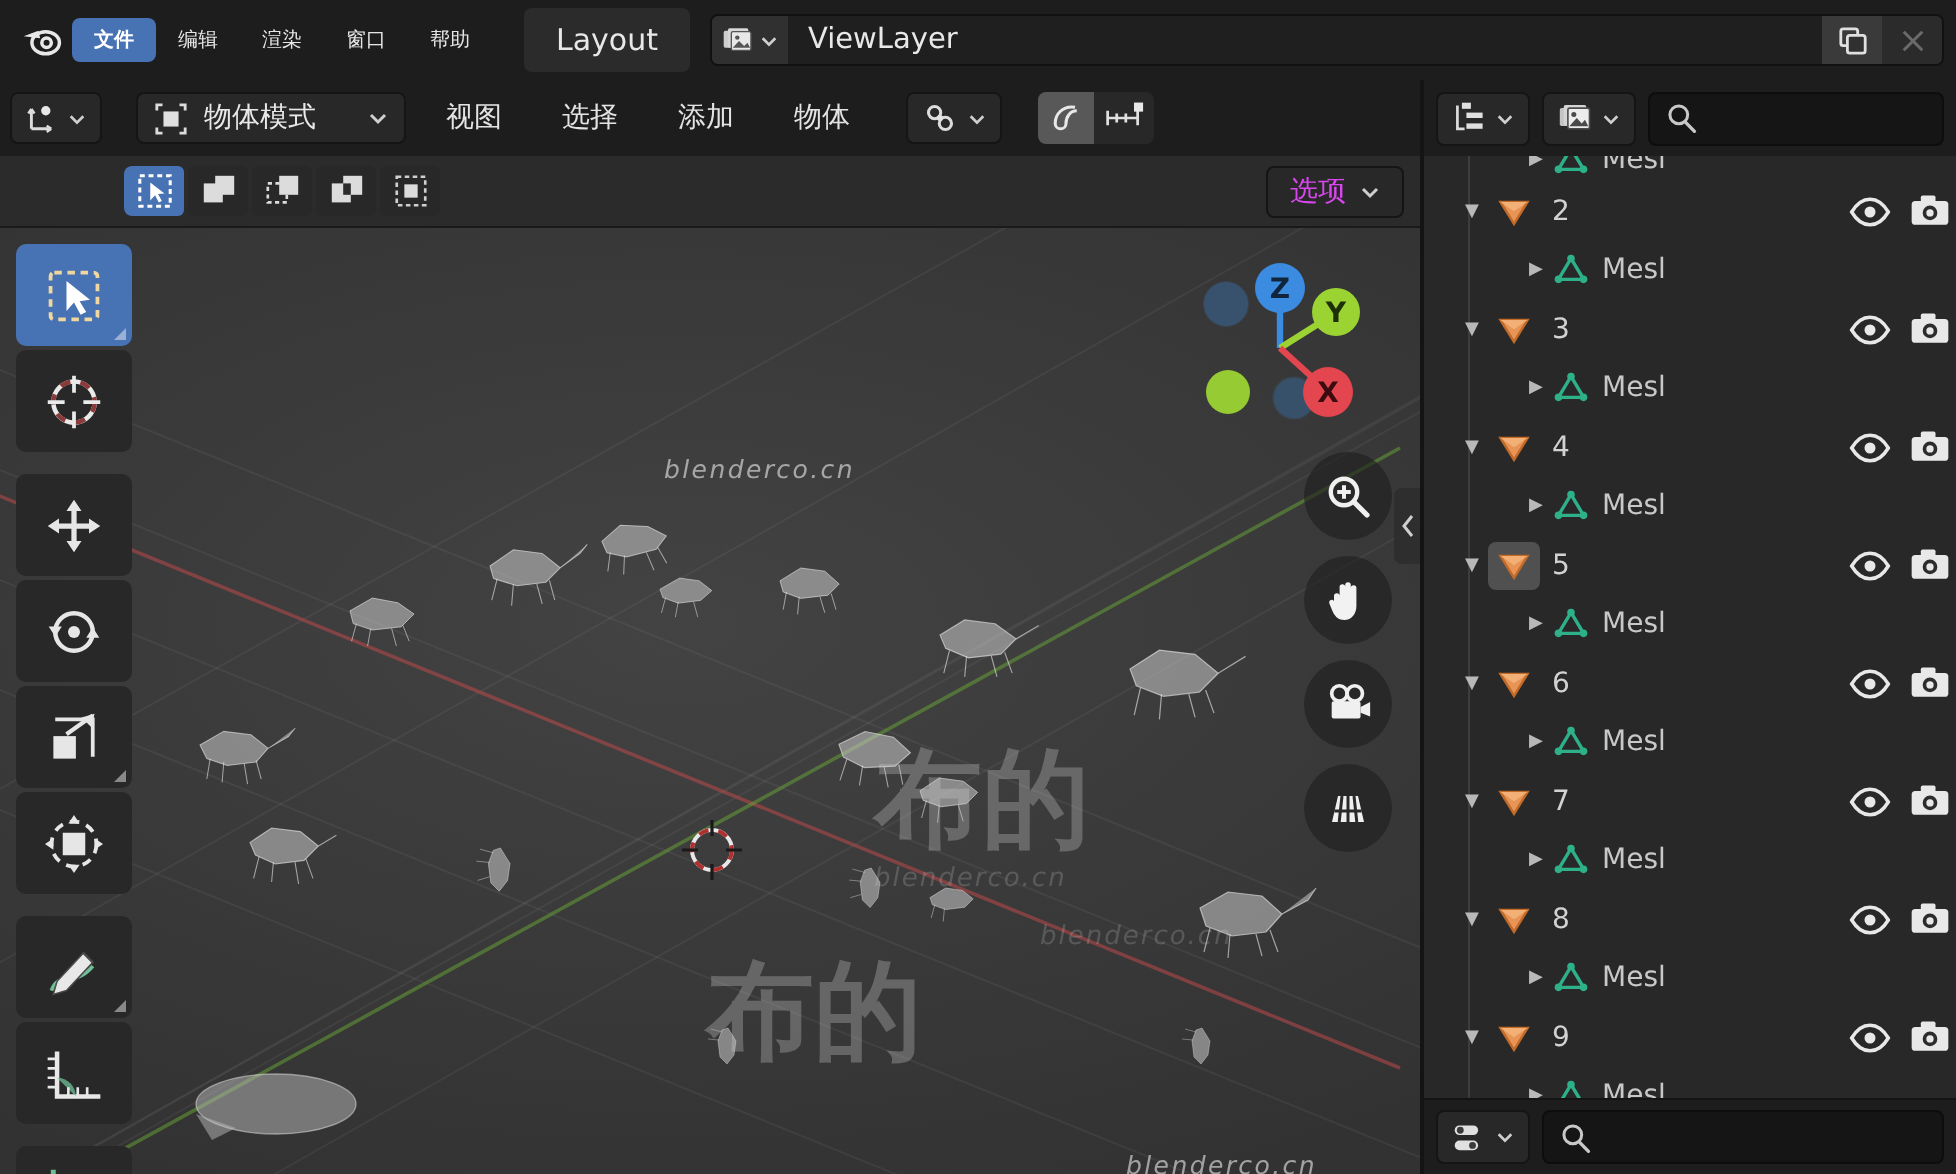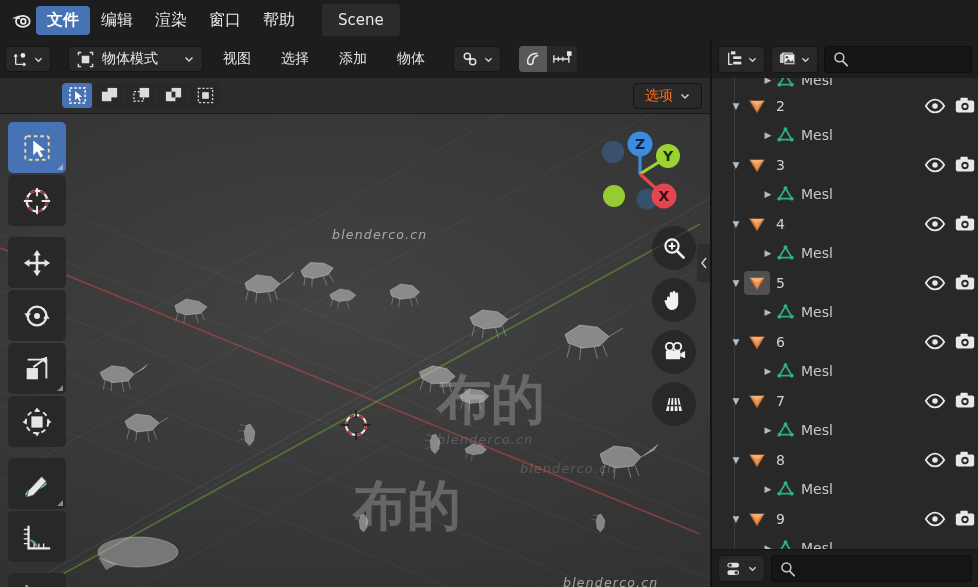--- a/index.html
+++ b/index.html
@@ -12,21 +12,21 @@
   }
   .app { position: relative; width: 978px; height: 587px; display: flex; flex-direction: column; }
 
   
   .topbar {
     height: 40px; background: #1d1d1d; display: flex; align-items: center;
     padding: 0 6px; flex: 0 0 40px; gap: 0px;
   }
   .blender-logo { width: 30px; height: 40px; display: flex; align-items: center; justify-content: center; }
   .menu-item {
-    color: #e5e5e5; font-size: 16px; padding: 4px 11px; border-radius: 4px;
+    color: #e5e5e5; font-size: 10px; padding: 4px 11px; border-radius: 4px;
     white-space: nowrap; cursor: default;
   }
   .menu-item.active { background: #4772b3; color: #ffffff; font-weight: 600; }
   .ws-tab {
     color: #e8e8e8; font-size: 15px; padding: 7px 16px; background: #2b2b2b;
     border-radius: 4px; margin-left: 16px; white-space: nowrap;
   }
   .idblock {
     display: flex; align-items: center; height: 26px; background: #282828;
     border-radius: 4px; margin-left: 10px; overflow: hidden; border: 1px solid #111;
@@ -86,21 +86,21 @@
   .selmode-grp { display: flex; margin-left: 54px; border-radius: 4px; overflow: hidden; }
   .selmode-btn {
     width: 30px; height: 25px; display: flex; align-items: center; justify-content: center;
     background: #282828; margin-right: 2px; border-radius: 3px;
   }
   .selmode-btn.active { background: #4772b3; }
   .opt-btn {
     margin-left: auto; display: flex; align-items: center; gap: 7px; height: 26px;
     padding: 0 11px; background: #282828; border-radius: 4px; border: 1px solid #151515;
   }
-  .opt-btn span { color: #f97316; font-size: 14px; }
+  .opt-btn span { color: #d946ef; font-size: 14px; }
 
   
   .viewport { position: relative; flex: 1 1 auto; overflow: hidden; background: #393939; }
   .vp-bg {
     position: absolute; inset: 0;
     background:
       radial-gradient(ellipse 85% 65% at 48% 42%, #434343 0%, #3b3b3b 45%, #323232 100%);
   }
   
   .grid-lines { position: absolute; inset: 0; overflow: hidden; }
@@ -191,23 +191,49 @@
         <circle cx="14.5" cy="13.5" r="2.6" fill="none" stroke="#e8e8e8" stroke-width="1.9"></circle>
         <path d="M2 10 L10 7 L11 11 Z" fill="#e8e8e8"></path>
       </svg>
     </div>
     <div class="menu-item active">文件</div>
     <div class="menu-item">编辑</div>
     <div class="menu-item">渲染</div>
     <div class="menu-item">窗口</div>
     <div class="menu-item">帮助</div>
 
-    <div class="ws-tab">Scene</div>
-
-
+    <div class="ws-tab">Layout</div>
+
+
+    <div class="idblock viewlayer-block">
+      <div class="ib-icon">
+        <svg width="17" height="17" viewBox="0 0 20 20">
+          <rect x="1" y="4" width="12" height="10" rx="1" fill="#cfcfcf"></rect>
+          <rect x="3.5" y="2.5" width="12" height="11.5" rx="1" fill="#d8d8d8"></rect>
+          <rect x="5.5" y="4.5" width="11.5" height="11" rx="1" fill="#e8e8e8" stroke="#555" stroke-width="0.8"></rect>
+          <circle cx="9" cy="8" r="1.3" fill="#555"></circle>
+          <path d="M6.3 14 L10 10 L13 13 L15 11 L16.5 14 Z" fill="#555"></path>
+        </svg>
+        <svg width="9" height="9" viewBox="0 0 10 10">
+            <path d="M1.5 3.5 L5 7 L8.5 3.5" fill="none" stroke="#cfcfcf" stroke-width="1.5"></path>
+          </svg>
+      </div>
+      <div class="ib-name">ViewLayer</div>
+      <div class="ib-btn">
+        <svg width="15" height="15" viewBox="0 0 16 16">
+          <rect x="1.5" y="1.5" width="9" height="9" rx="1.3" fill="none" stroke="#e0e0e0" stroke-width="1.5"></rect>
+          <rect x="5" y="5" width="9.5" height="9.5" rx="1.3" fill="#303030" stroke="#e0e0e0" stroke-width="1.5"></rect>
+        </svg>
+      </div>
+      <div class="ib-btn x">
+        <svg width="13" height="13" viewBox="0 0 14 14">
+            <path d="M2 2 L12 12 M12 2 L2 12" stroke="#6a6a6a" stroke-width="1.6"></path>
+          </svg>
+      </div>
+    </div>
   </div>
 
   <div class="body">
 
     <div class="leftpane">
 
       <div class="vp-header">
         <div class="editor-sel">
           <svg width="18" height="18" viewBox="0 0 20 20">
             <path d="M3 16 L3 5 M3 16 L14 16" stroke="#dcdcdc" stroke-width="1.6" fill="none"></path>

